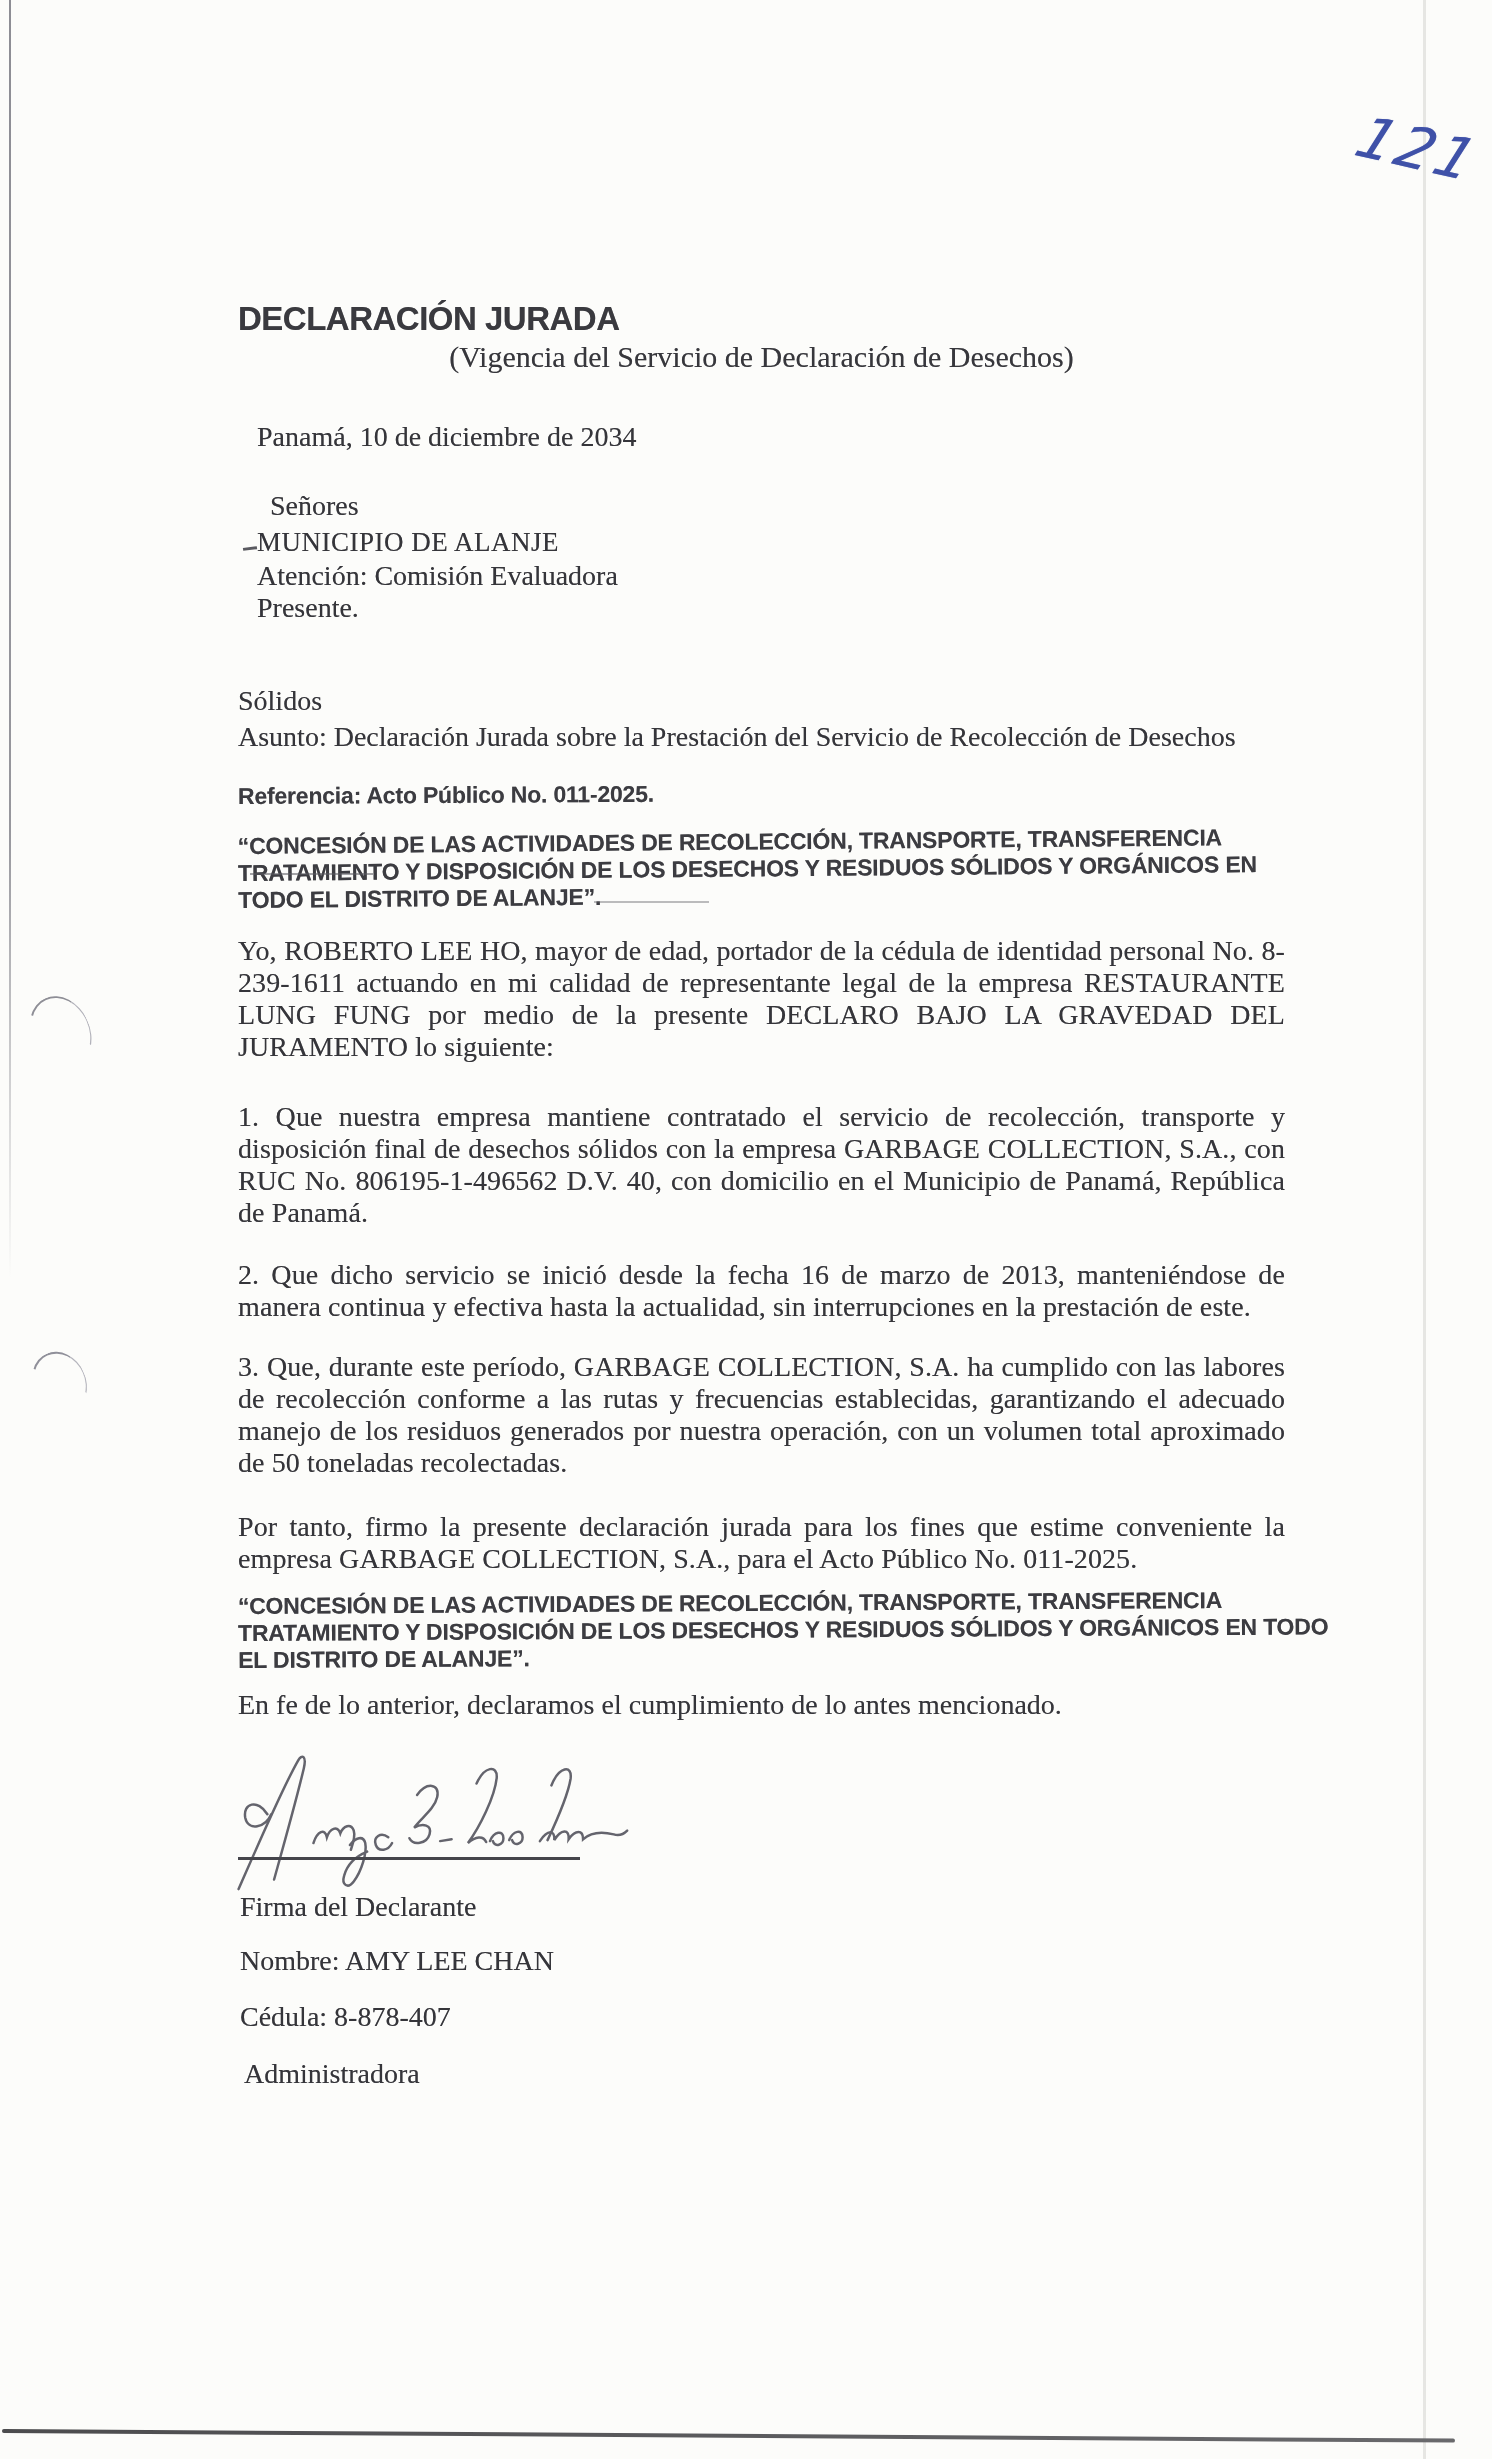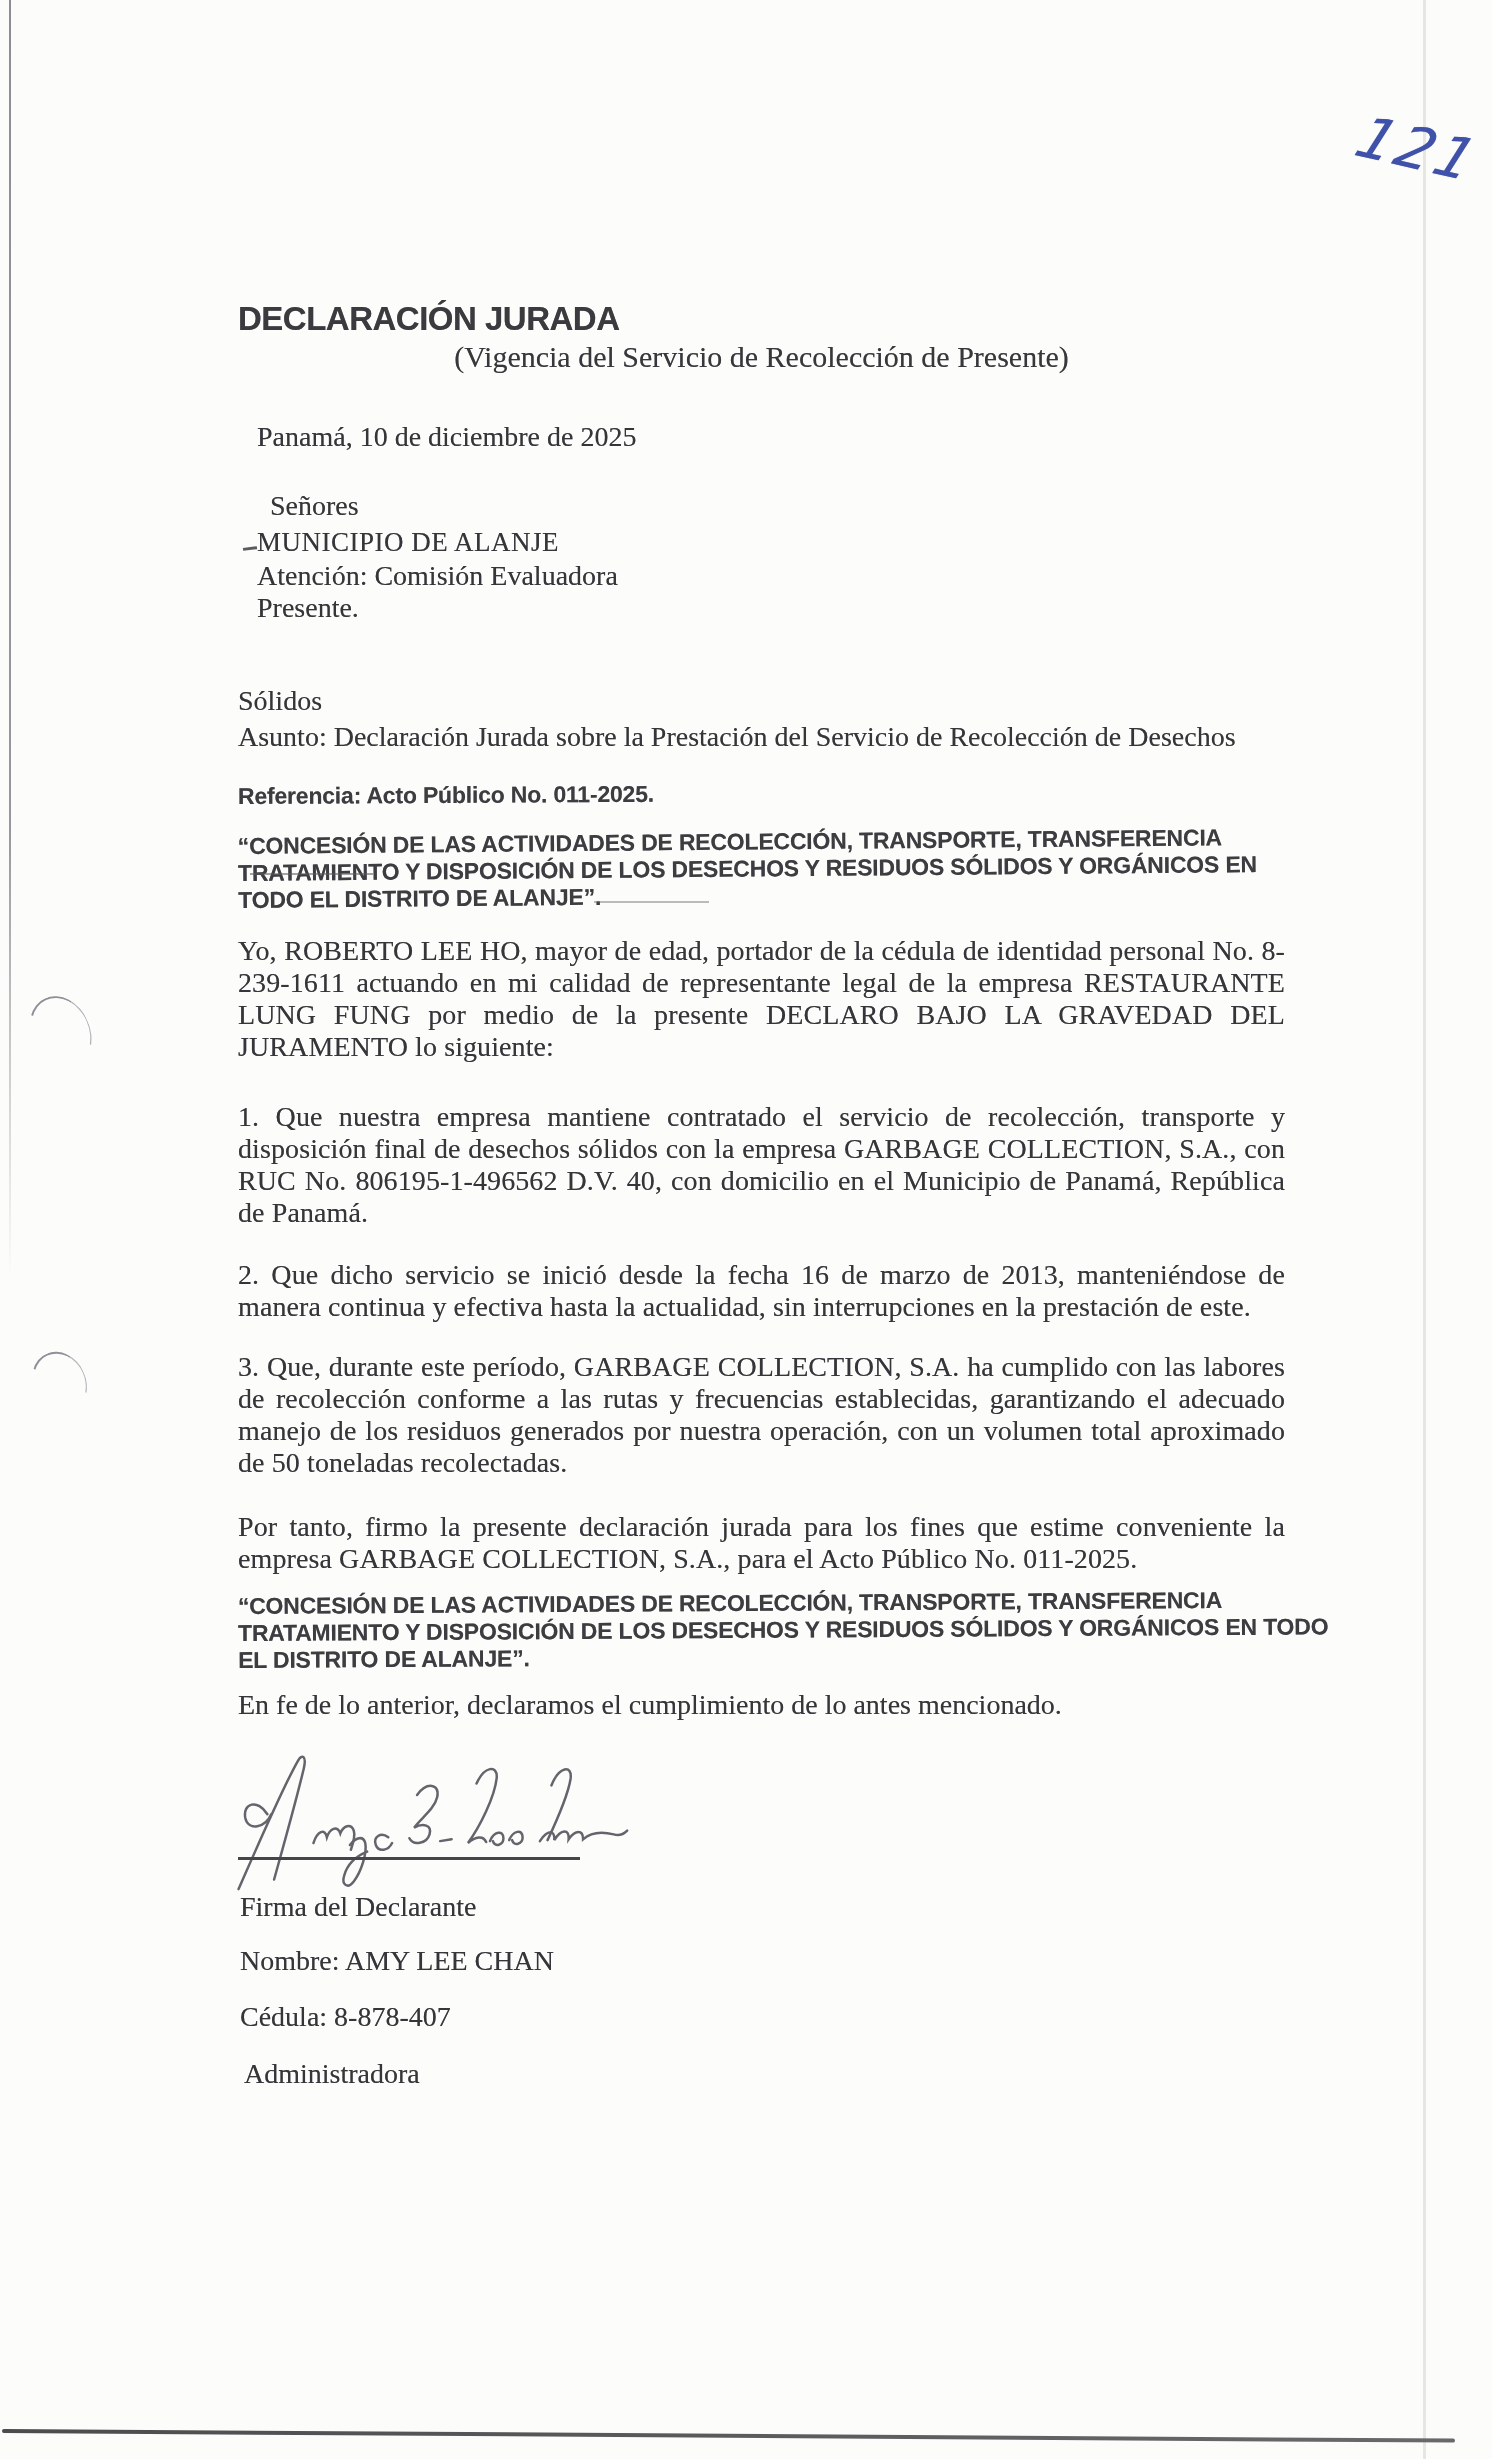--- a/index.html
+++ b/index.html
@@ -62,23 +62,23 @@
 
   <div class="abs left-edge-line"></div>
   <div class="abs right-fold-line"></div>
   <div class="abs bottom-edge-line"></div>
   <div class="abs crescent-1"></div>
   <div class="abs crescent-2"></div>
 
   <div class="abs annotation-ink">121</div>
 
   <div class="abs doc-title sans" style="top:300px;">DECLARACIÓN JURADA</div>
-  <div class="abs doc-subtitle" style="top:340px;">(Vigencia del Servicio de Recolección de Presente)</div>
+  <div class="abs doc-subtitle" style="top:340px;">(Vigencia del Servicio de Declaración de Desechos)</div>
 
-  <div class="abs hline" style="left:257px;top:419px;">Panamá, 10 de diciembre de 2025</div>
+  <div class="abs hline" style="left:257px;top:419px;">Panamá, 10 de diciembre de 2034</div>
 
   <div class="abs hline" style="left:257px;top:488px;margin-left:13px;">Señores</div>
   <div class="abs mark-dash"></div>
   <div class="abs hline b" style="left:257px;top:524px;font-size:27px;letter-spacing:0.5px;">MUNICIPIO DE ALANJE</div>
   <div class="abs hline" style="left:257px;top:558px;">Atención: Comisión Evaluadora</div>
   <div class="abs hline" style="left:257px;top:590px;">Presente.</div>
 
   <div class="abs" style="left:238px;top:683px;">
     <div class="hline">
         <div>Sólidos</div>

